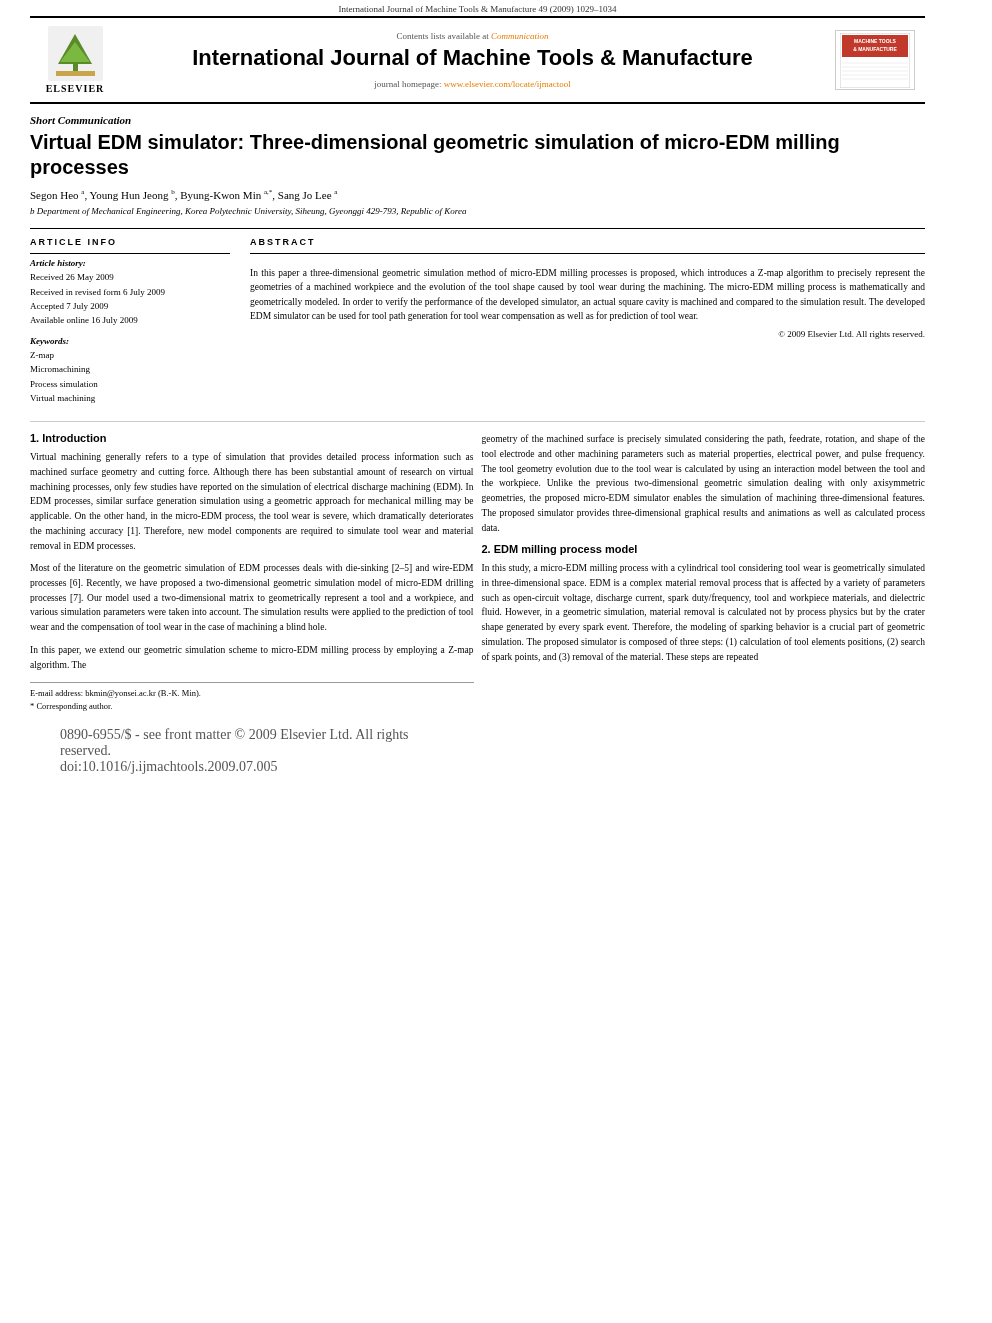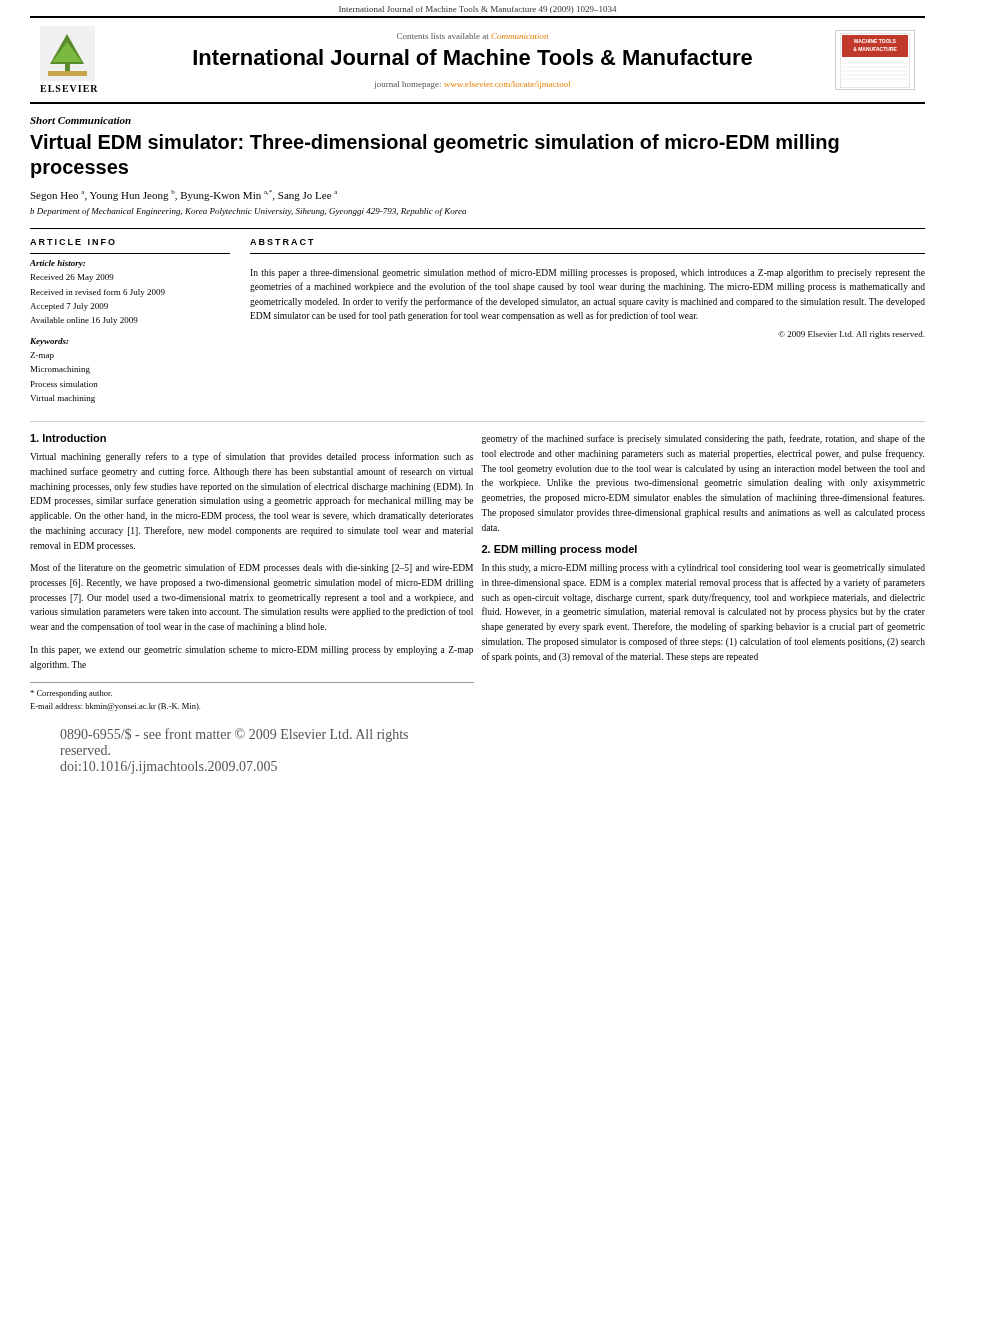--- a/index.html
+++ b/index.html
@@ -30,21 +30,21 @@
       border-top: 2px solid #000;
       border-bottom: 2px solid #000;
       padding: 8px 10px;
       margin: 0 30px;
     }
     .elsevier-logo {
       width: 70px;
       flex-shrink: 0;
       display: flex;
       flex-direction: column;
-      align-items: flex-start;
+      align-items: center;
     }
     .elsevier-tree {
       width: 55px;
       height: 55px;
     }
     .elsevier-text {
       font-size: 10px;
       font-weight: bold;
       color: #000;
       letter-spacing: 1px;
@@ -321,22 +321,22 @@
 
     <div class="body-content">
 
       <div class="body-left">
         <div class="section-title">1.  Introduction</div>
         <div class="body-text">Virtual machining generally refers to a type of simulation that provides detailed process information such as machined surface geometry and cutting force. Although there has been substantial amount of research on virtual machining processes, only few studies have reported on the simulation of electrical discharge machining (EDM). In EDM processes, similar surface generation simulation using a geometric approach for mechanical milling may be applicable. On the other hand, in the micro-EDM process, the tool wear is severe, which dramatically deteriorates the machining accuracy [1]. Therefore, new model components are required to simulate tool wear and material removal in EDM processes.</div>
         <div class="body-text">Most of the literature on the geometric simulation of EDM processes deals with die-sinking [2–5] and wire-EDM processes [6]. Recently, we have proposed a two-dimensional geometric simulation model of micro-EDM drilling processes [7]. Our model used a two-dimensional matrix to geometrically represent a tool and a workpiece, and various simulation parameters were taken into account. The simulation results were applied to the prediction of tool wear and the compensation of tool wear in the case of machining a blind hole.</div>
         <div class="body-text">In this paper, we extend our geometric simulation scheme to micro-EDM milling process by employing a Z-map algorithm. The</div>
 
         <div class="footnote-area">
+          <div>E-mail address: bkmin@yonsei.ac.kr (B.-K. Min).</div>
           <div>* Corresponding author.</div>
-          <div>E-mail address: bkmin@yonsei.ac.kr (B.-K. Min).</div>
         </div>
 
         <div class="bottom-bar">
           <div>0890-6955/$  - see front matter © 2009 Elsevier Ltd. All rights reserved.</div>
           <div>doi:10.1016/j.ijmachtools.2009.07.005</div>
         </div>
       </div>
 
       <div class="body-right">
         <div class="body-text">geometry of the machined surface is precisely simulated considering the path, feedrate, rotation, and shape of the tool electrode and other machining parameters such as material properties, electrical power, and pulse frequency. The tool geometry evolution due to the tool wear is calculated by using an interaction model between the tool and the workpiece. Unlike the previous two-dimensional geometric simulation dealing with only axisymmetric geometries, the proposed micro-EDM simulator enables the simulation of machining three-dimensional features. The proposed simulator provides three-dimensional graphical results and animations as well as calculated process data.</div>

